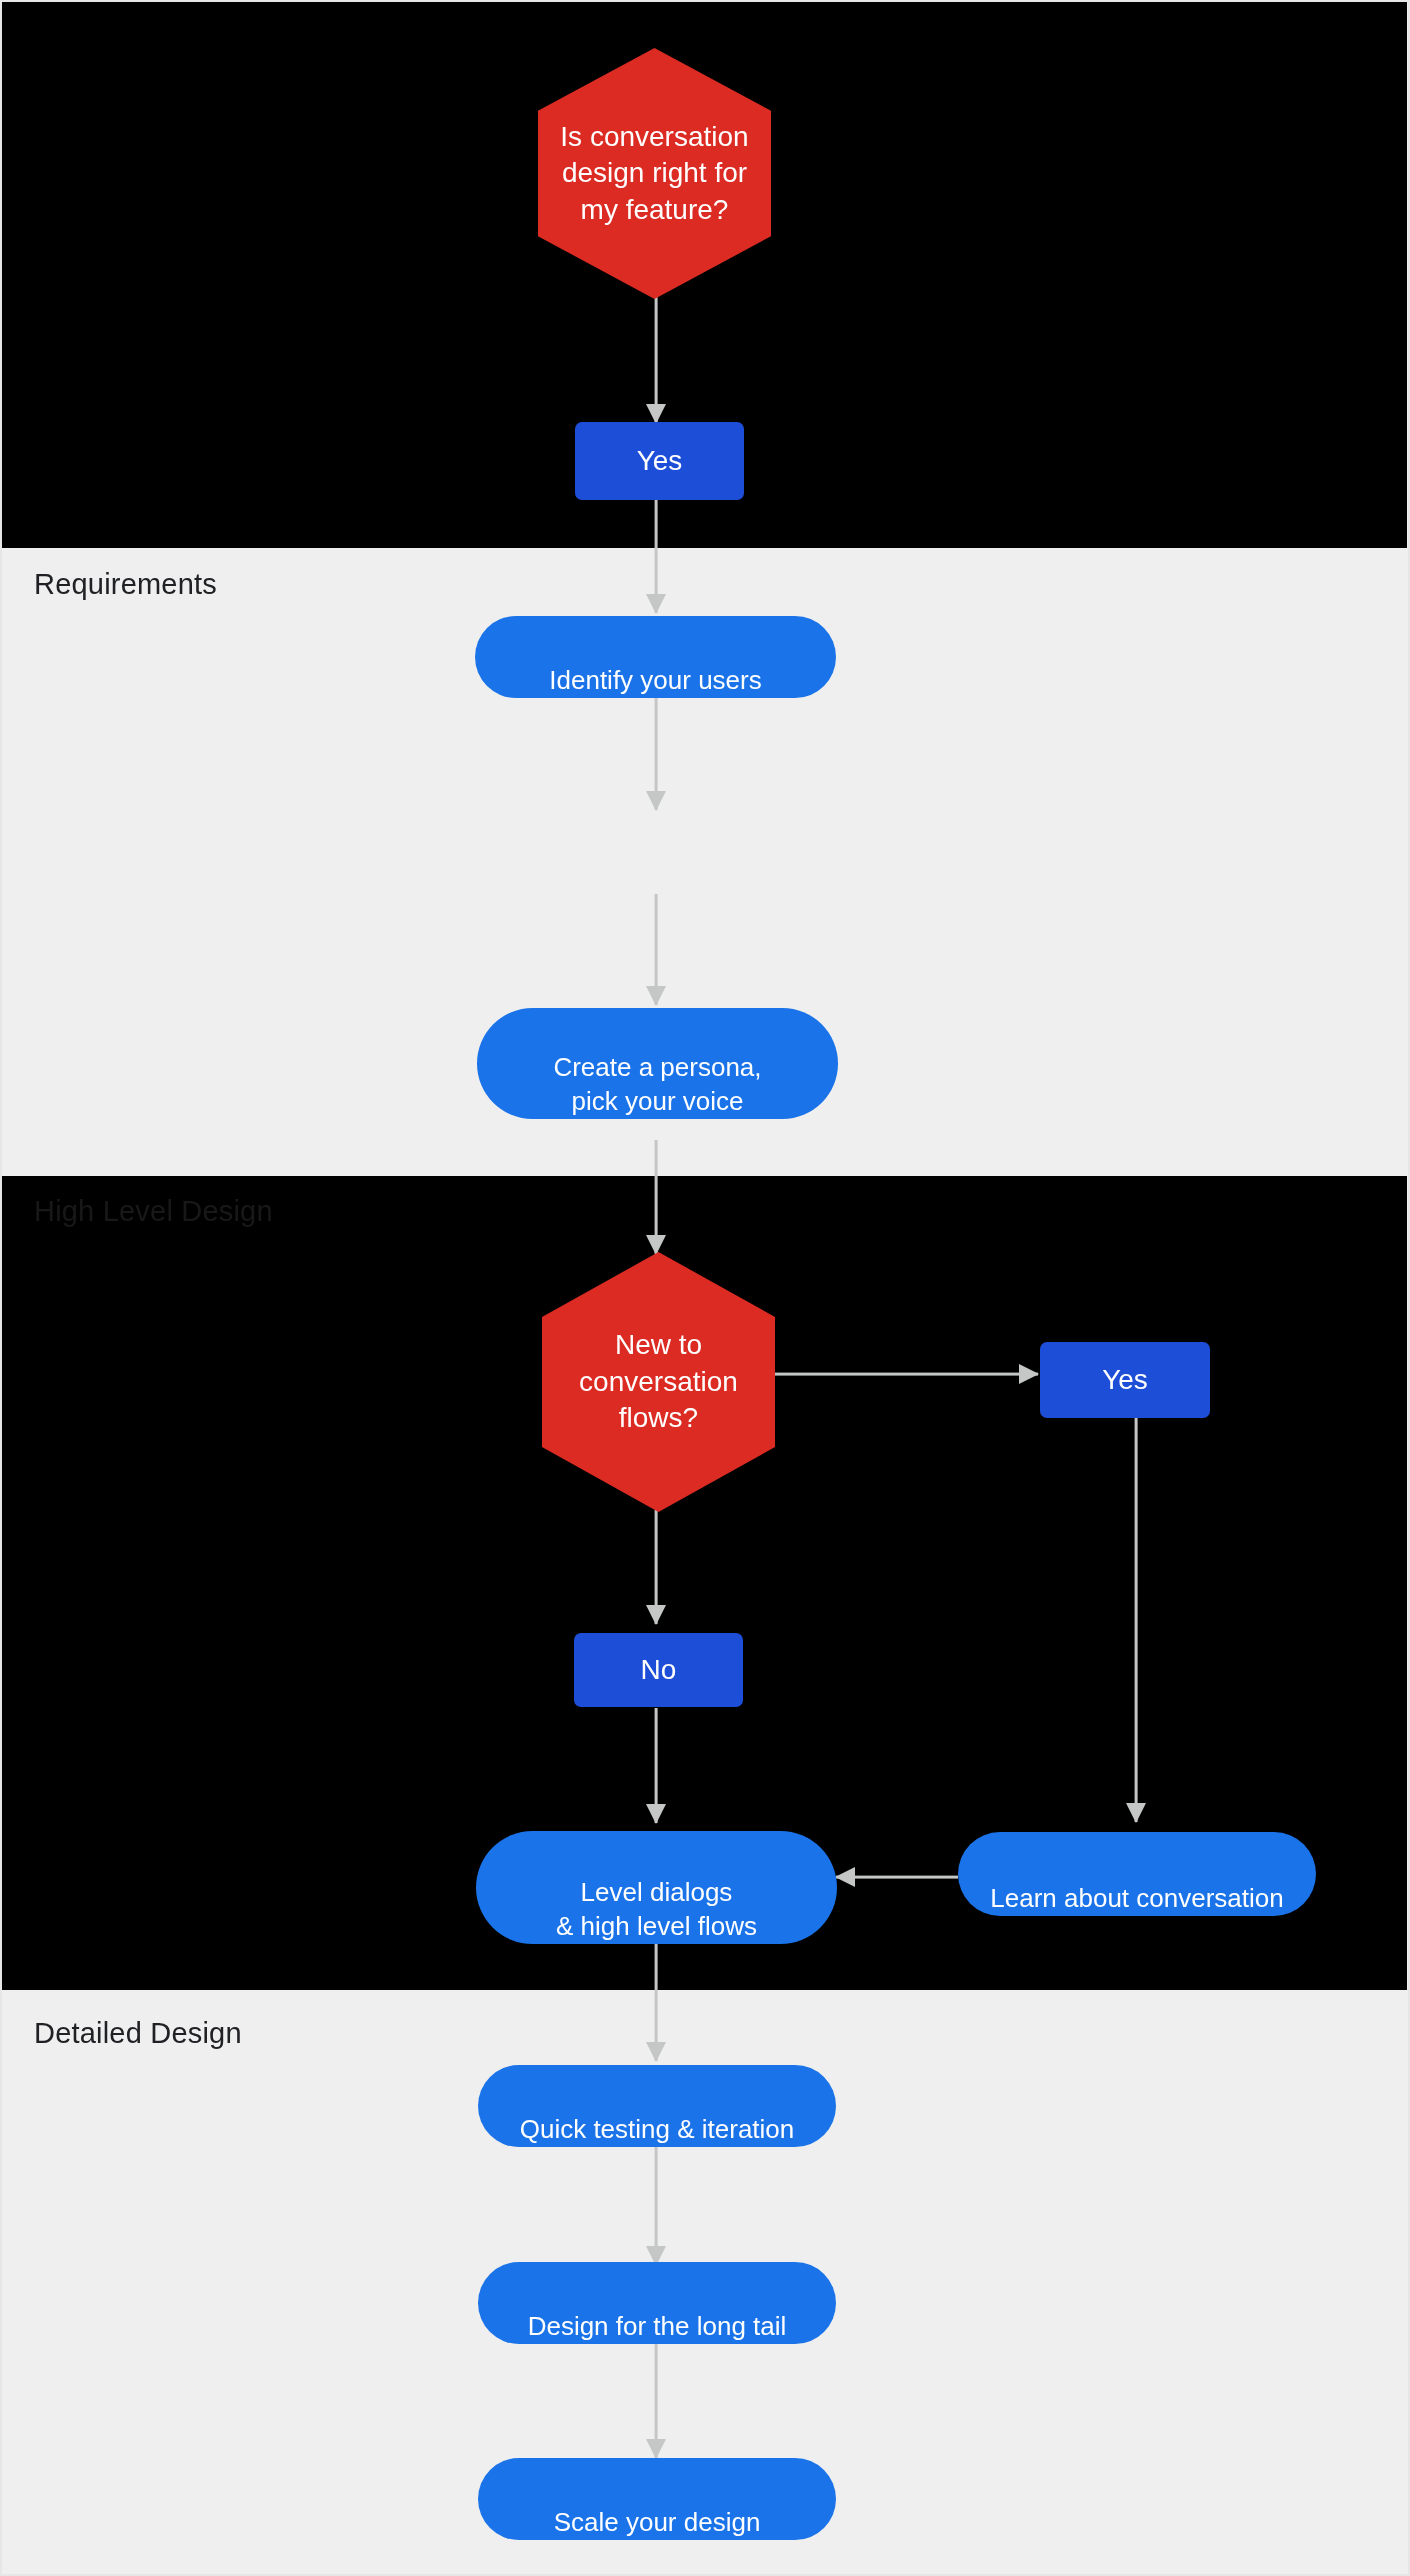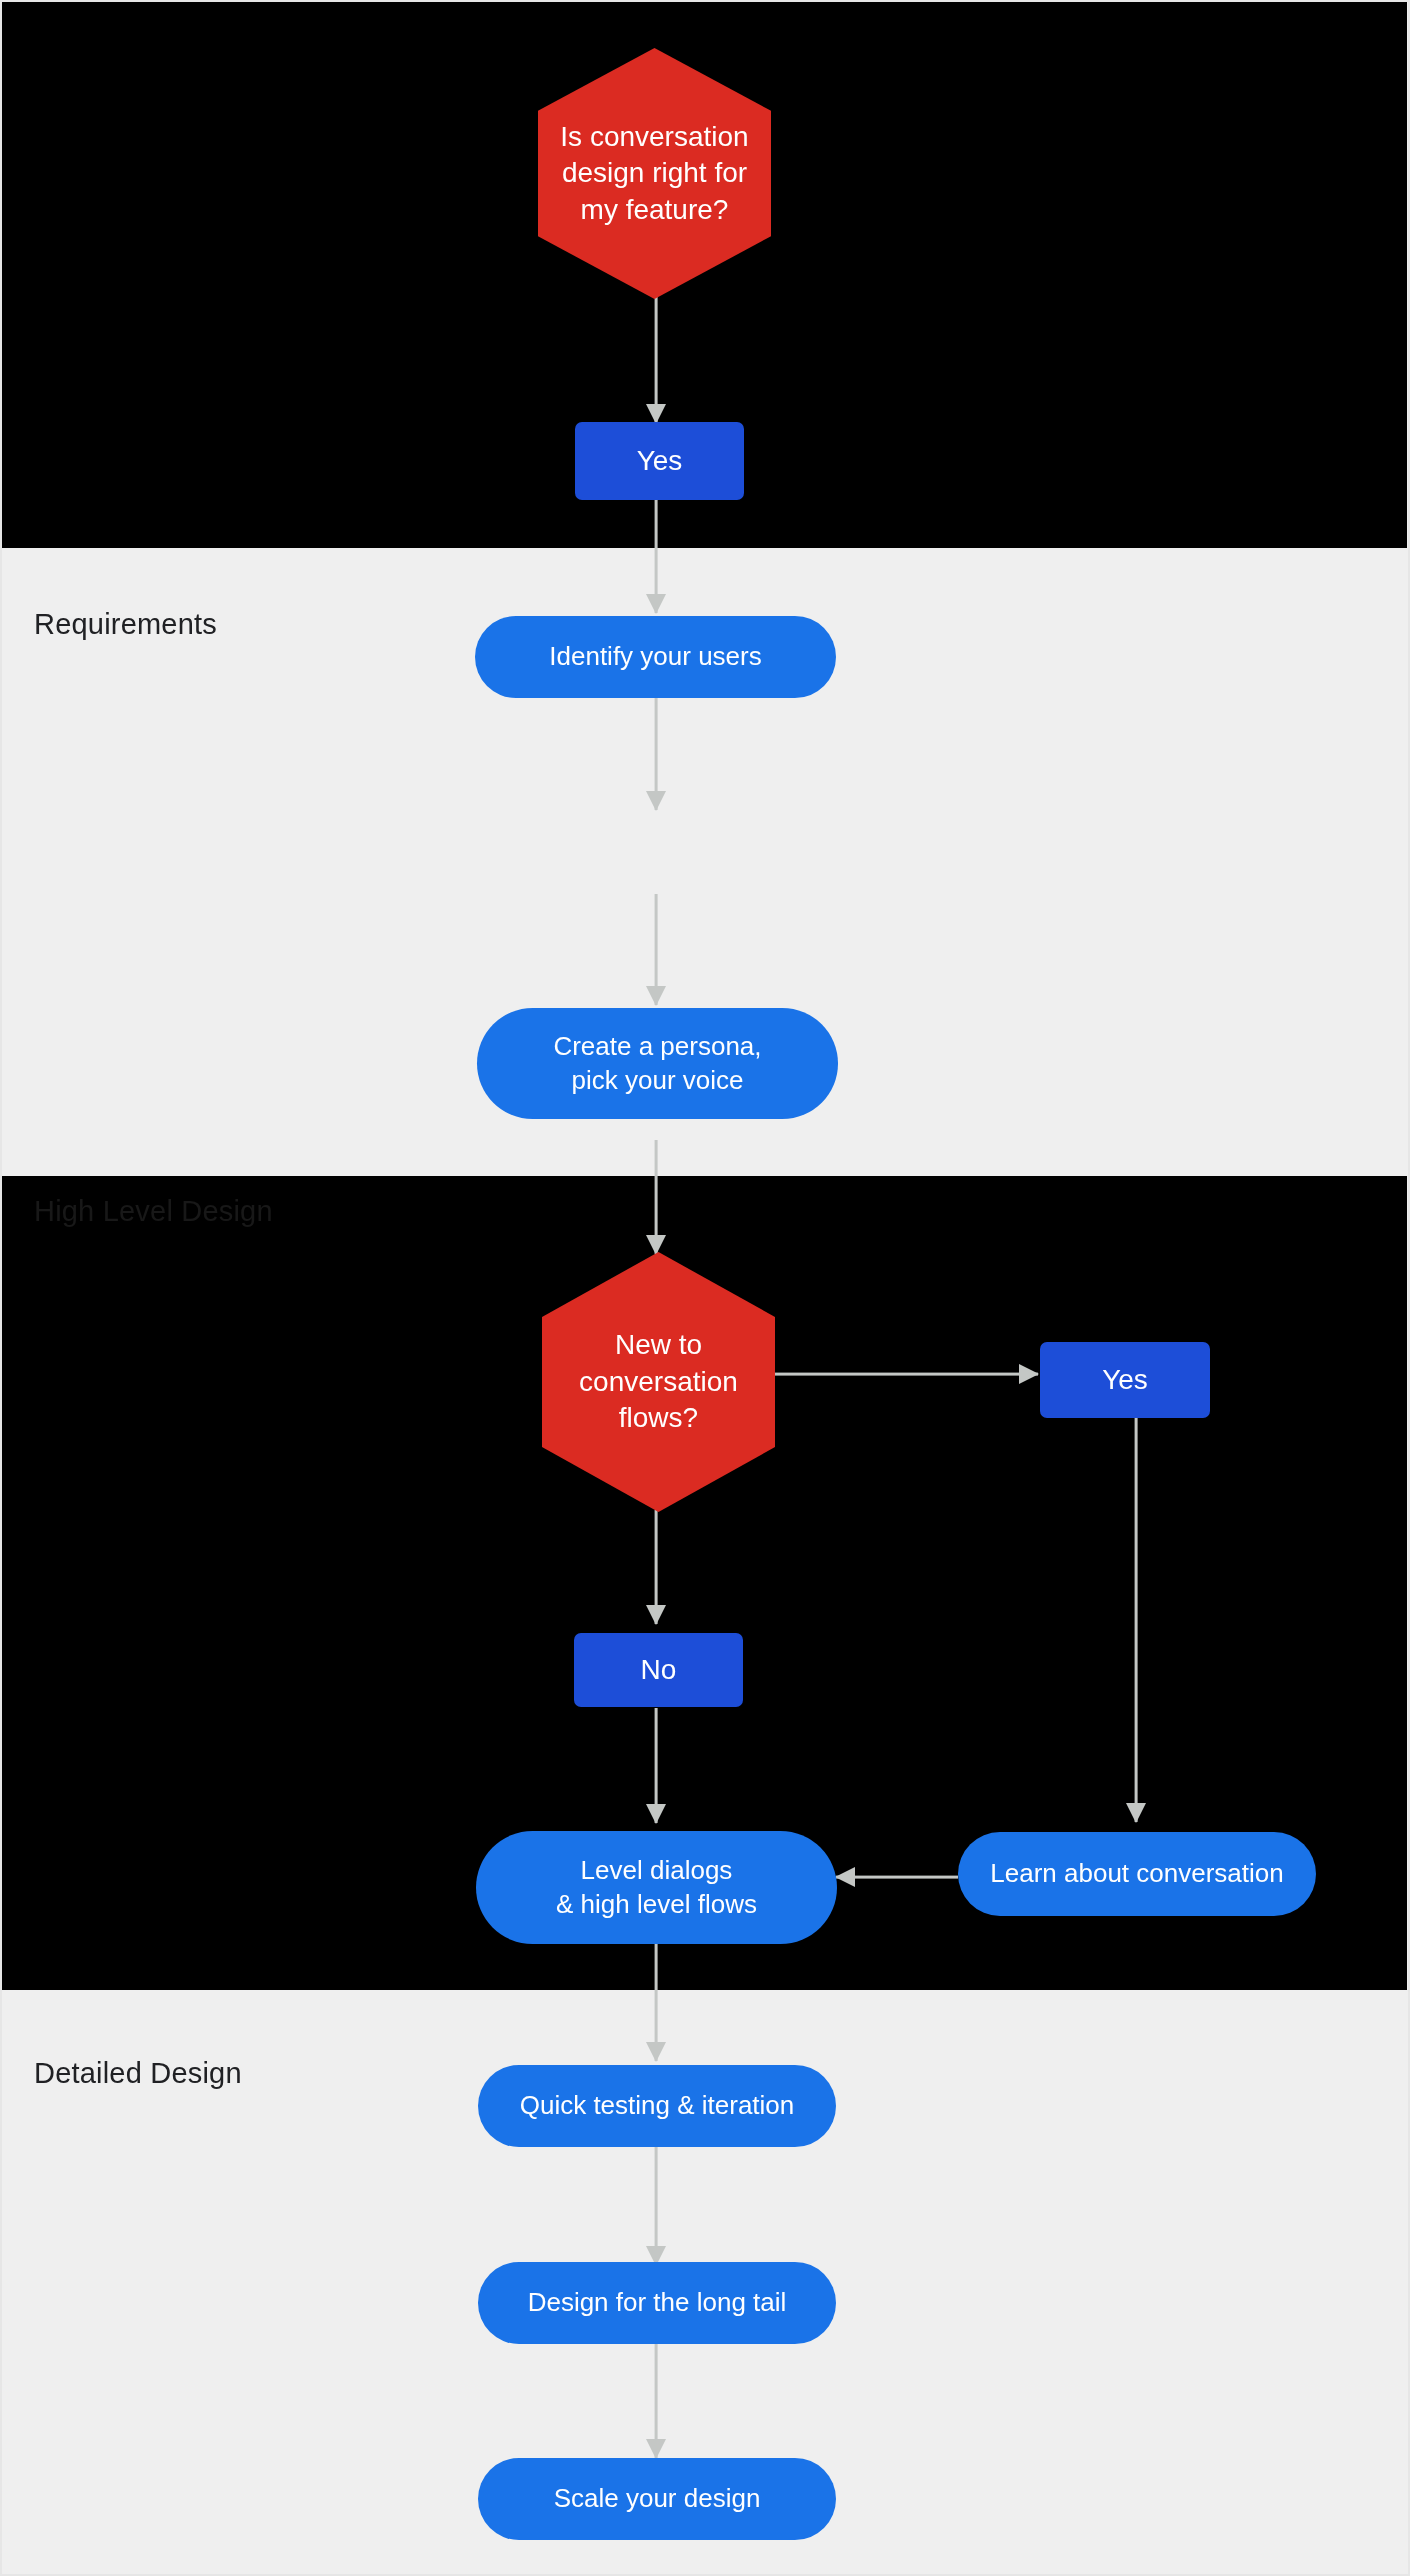--- a/index.html
+++ b/index.html
@@ -25,21 +25,21 @@
   .band.dark  { background:#000000; }
   .band.light { background:#efefef; }
 
   .band-label {
     position:absolute;
     left:32px;
     font-size:29px;
     letter-spacing:0.2px;
     white-space:nowrap;
   }
-  .band-label.on-light { color:#202124;margin-top:40px; }
+  .band-label.on-light { color:#202124; }
   .band-label.on-dark  { color:#181818; }
 
   
   .node {
     position:absolute;
     display:flex;
     align-items:center;
     justify-content:center;
     text-align:center;
     color:#ffffff;
@@ -58,20 +58,21 @@
     background:#1d4ed8;
     border-radius:7px;
     font-size:28px;
   }
 
   .node.process {
     background:#1a73e8;
     border-radius:927px;
     font-size:26px;
     padding:0 28px;
+    align-items:flex-end;
   }
 
   
   .conn { position:absolute; z-index:2; }
   .conn .line-v {
     position:absolute;
     left:50%;
     top:0;
     width:2.8px;
     height:100%;

